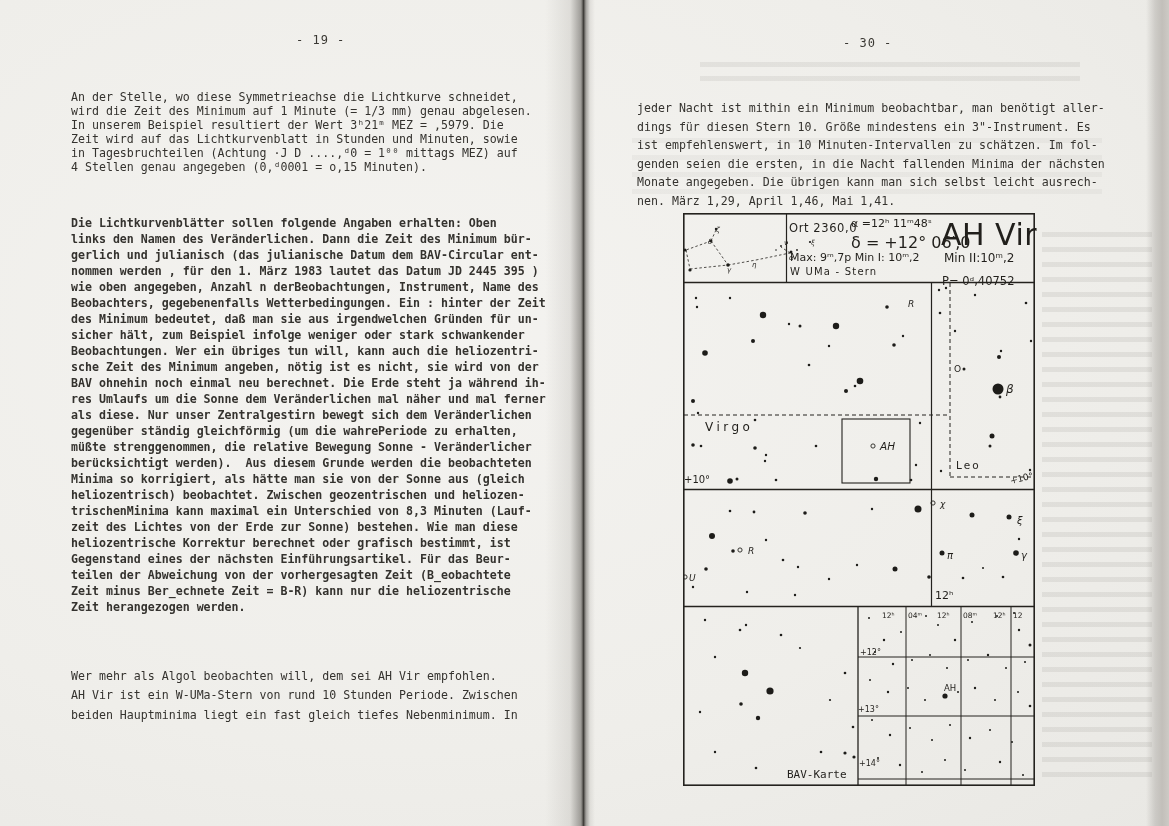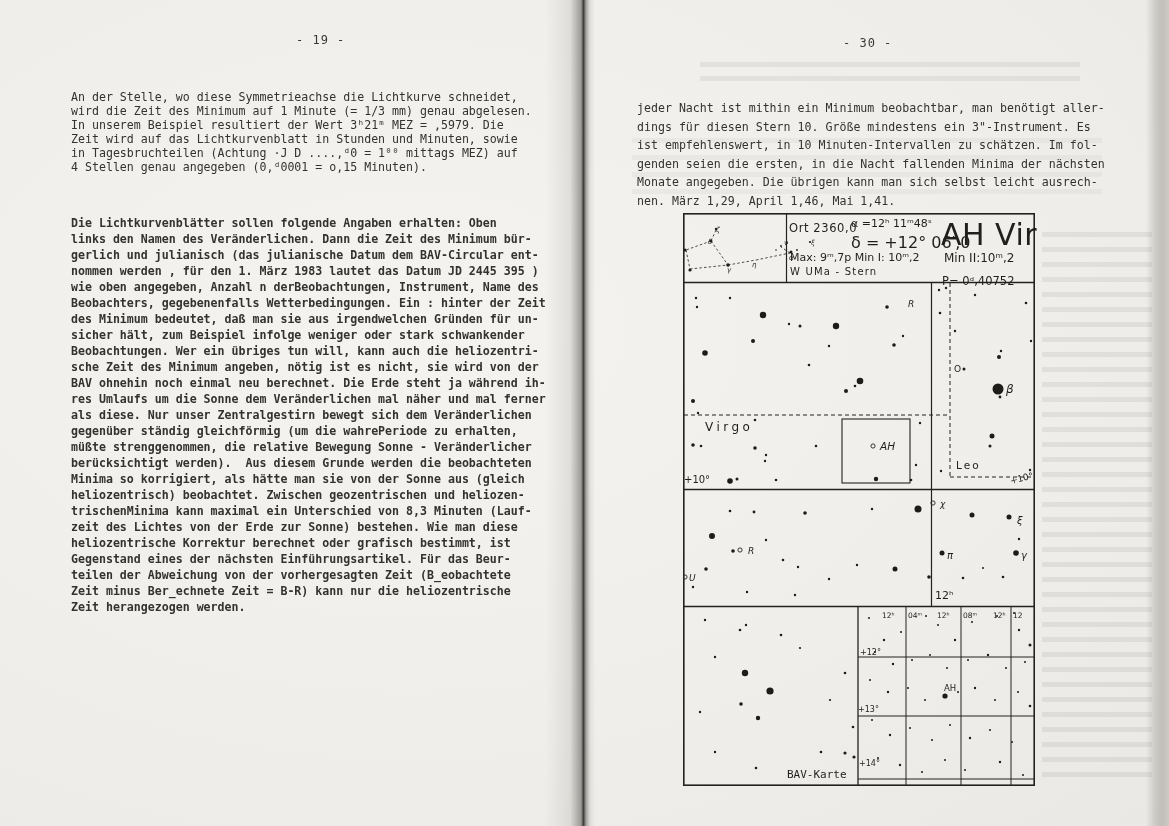--- a/index.html
+++ b/index.html
@@ -82,20 +82,23 @@
 berücksichtigt werden).  Aus diesem Grunde werden die beobachteten
 Minima so korrigiert, als hätte man sie von der Sonne aus (gleich
 heliozentrisch) beobachtet. Zwischen geozentrischen und heliozen-
 trischenMinima kann maximal ein Unterschied von 8,3 Minuten (Lauf-
 zeit des Lichtes von der Erde zur Sonne) bestehen. Wie man diese
 heliozentrische Korrektur berechnet oder grafisch bestimmt, ist
 Gegenstand eines der nächsten Einführungsartikel. Für das Beur-
 teilen der Abweichung von der vorhergesagten Zeit (B̲eobachtete
 Zeit minus Ber̲echnete Zeit = B-R) kann nur die heliozentrische
 Zeit herangezogen werden.</pre>
+    <pre class="typew p3">Wer mehr als Algol beobachten will, dem sei AH Vir empfohlen.
+AH Vir ist ein W-UMa-Stern von rund 10 Stunden Periode. Zwischen
+beiden Hauptminima liegt ein fast gleich tiefes Nebenminimum. In</pre>
   </div>
 
   <div class="layer">
     <div class="typew pageno pn20">- 30 -</div>
     <pre class="typew pright">jeder Nacht ist mithin ein Minimum beobachtbar, man benötigt aller-
 dings für diesen Stern 10. Größe mindestens ein 3"-Instrument. Es
 ist empfehlenswert, in 10 Minuten-Intervallen zu schätzen. Im fol-
 genden seien die ersten, in die Nacht fallenden Minima der nächsten
 Monate angegeben. Die übrigen kann man sich selbst leicht ausrech-
 nen. März 1,29, April 1,46, Mai 1,41.</pre>

